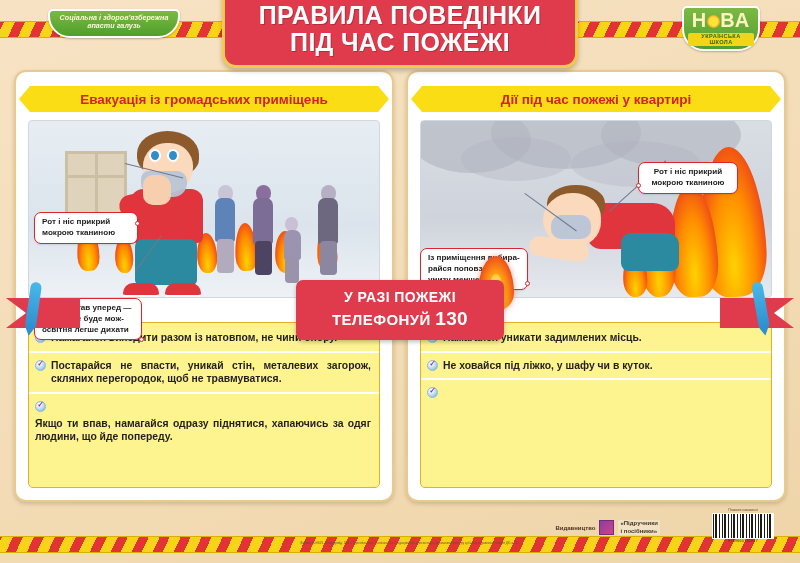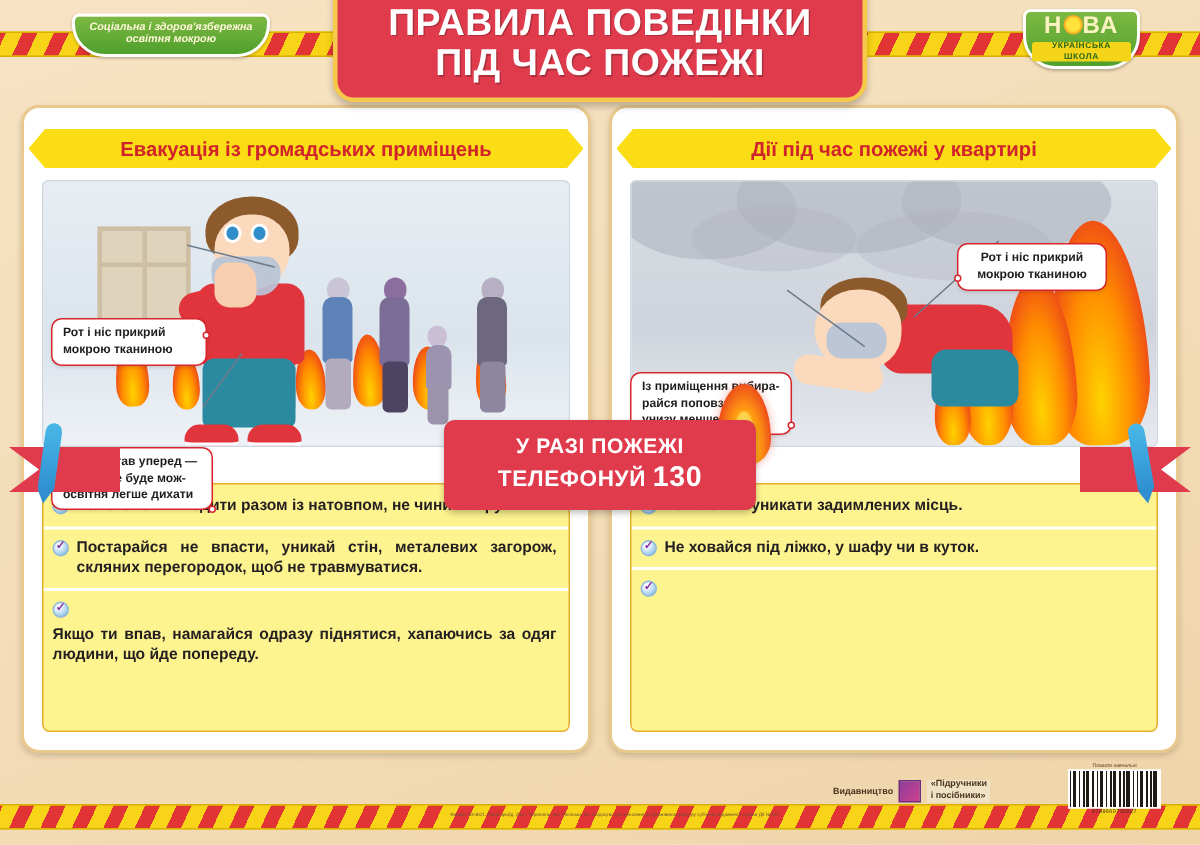--- a/index.html
+++ b/index.html
@@ -52,21 +52,21 @@
     left: 48px; width: 132px;
     font-size: 7.2px;
     font-style: italic;
     font-weight: bold;
   }
   .badge-right {
     right: 40px; width: 78px; top: 6px;
     padding: 1px 4px 3px;
   }
   .nus-top {
-    font-size: 16px; font-weight: bold; letter-spacing: 1px;
+    font-size: 20px; font-weight: bold; letter-spacing: 1px;
     color: #fdf3c0; position: relative;
   }
   .nus-sun {
     display: inline-block; width: 13px; height: 13px;
     border-radius: 50%;
     background: radial-gradient(circle, #ffe23a 45%, #f4a21d 70%, #ffe23a 100%);
     vertical-align: -1px;
   }
   .nus-bot {
     font-size: 5.6px; font-weight: bold; letter-spacing: .4px;
@@ -437,21 +437,21 @@
 <body>
 
 <div class="poster">
 
   <div class="tape tape-top-left"></div>
   <div class="tape tape-top-right"></div>
   <div class="tape tape-bottom"></div>
 
   <div class="green-badge badge-left">
     <div>Соціальна і здоров'язбережна</div>
-    <div>освітня мокрою</div>
+    <div>впасти галузь</div>
   </div>
 
   <div class="green-badge badge-right">
     <div class="nus-top">
       Н<span class="nus-sun"></span>ВА
     </div>
     <div class="nus-bot">УКРАЇНСЬКА ШКОЛА</div>
   </div>
 
   <div class="title-plaque">

